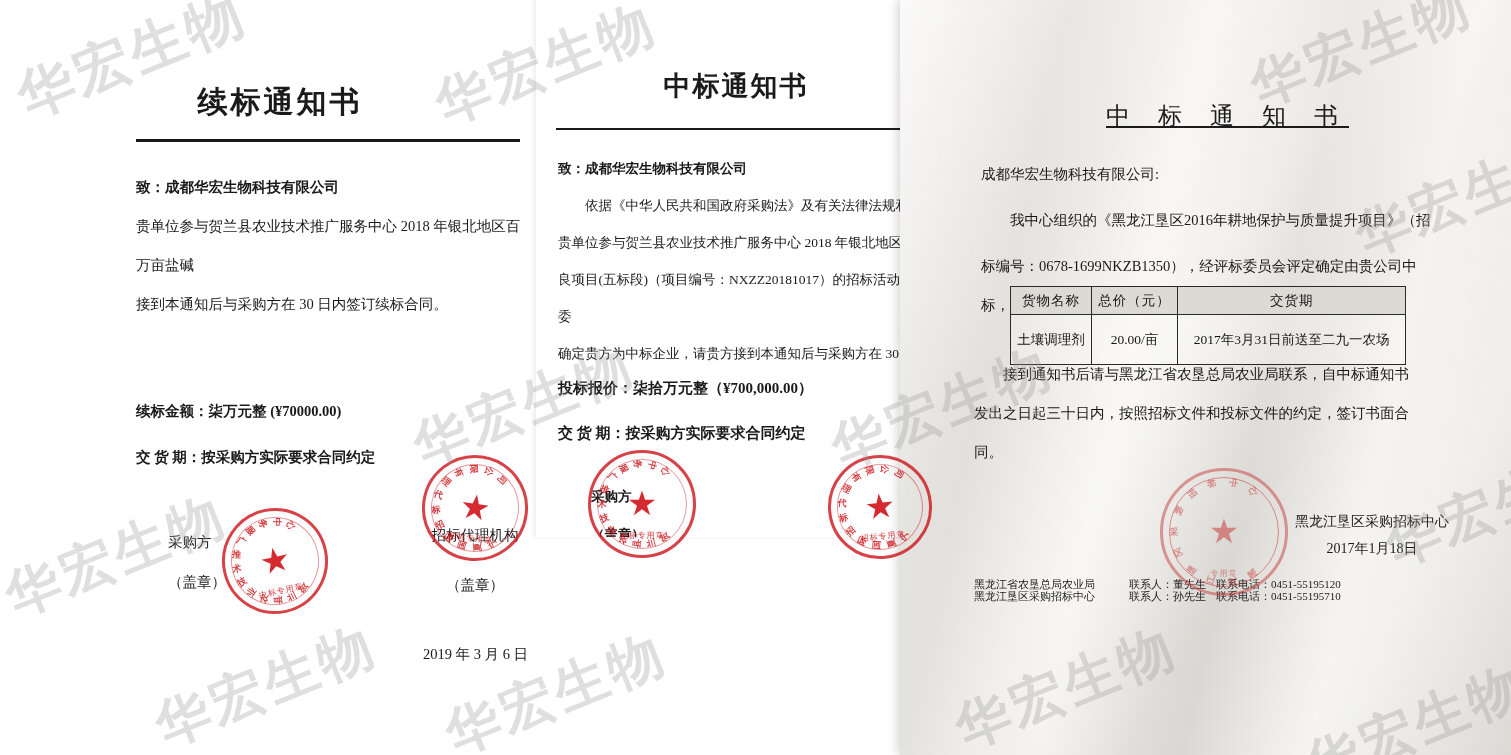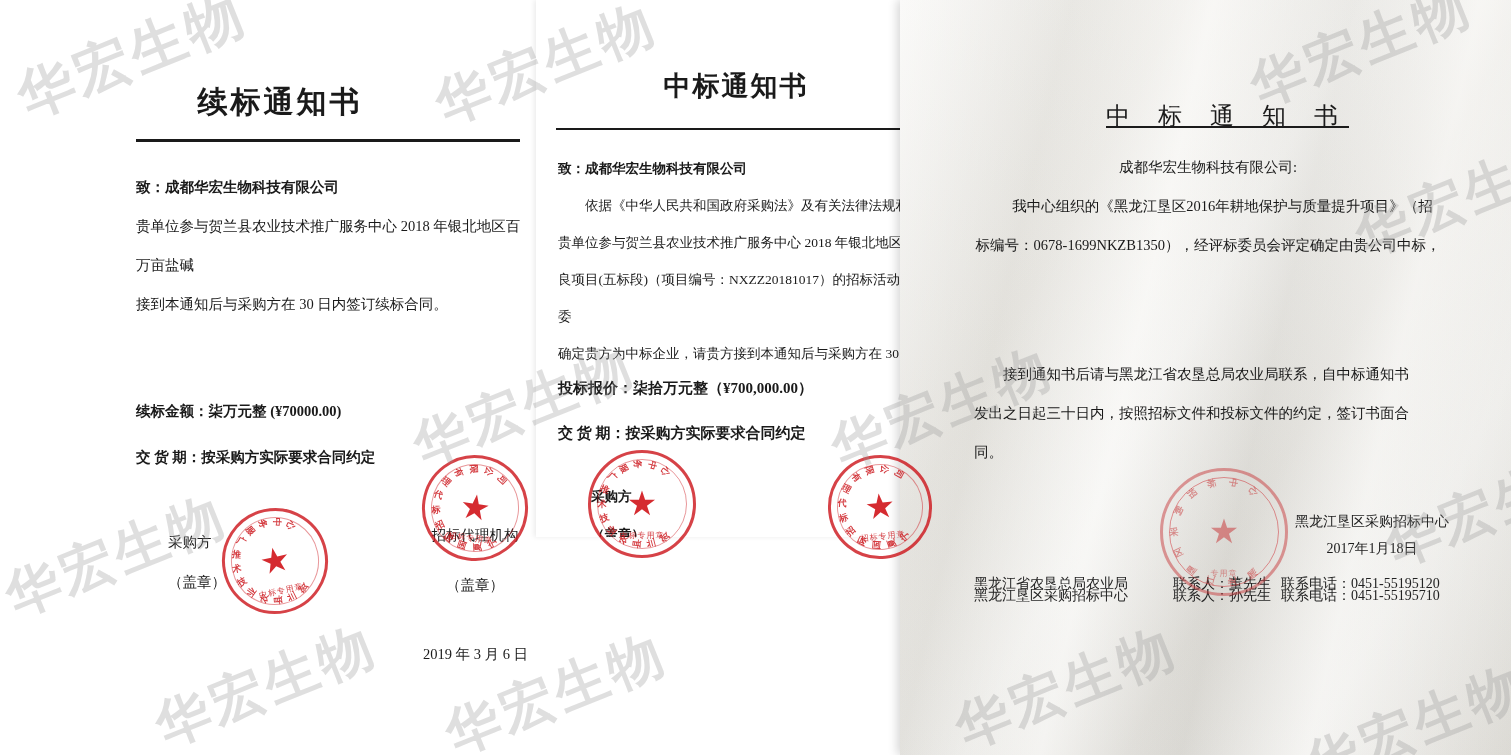--- a/index.html
+++ b/index.html
@@ -214,21 +214,21 @@
   }
   #doc3 .body {
     position: absolute;
     left: 74px;
     top: 148px;
     width: 468px;
     font-size: 14.5px;
     line-height: 39px;
     color: #181818;
   }
-  #doc3 .body p { margin: 0; text-align: center; }
+  #doc3 .body p { margin: 7px; }
   #doc3 .body .indent { text-indent: 2em; }
   #doc3 table.goods {
     position: absolute;
     left: 110px;
     top: 286px;
     width: 396px;
     border-collapse: collapse;
     font-size: 13.5px;
     color: #161616;
     background: rgba(255,255,255,0.25);
@@ -264,25 +264,25 @@
     text-align: center;
     font-size: 14px;
     line-height: 27px;
     color: #1b1b1b;
   }
   #doc3 .footer {
     position: absolute;
     left: 74px;
     top: 578px;
     width: 480px;
-    font-size: 14px;
+    font-size: 11px;
     line-height: 12px;
     color: #222;
     display: flex;
-    gap: 45px;
+    gap: 34px;
   }
   #doc3 .footer .col2 { display: flex; gap: 10px; }
 
   
   .stamp {
     position: absolute;
     border-radius: 50%;
     border: 3px solid rgba(205, 25, 30, 0.82);
     color: rgba(205, 25, 30, 0.85);
     z-index: 35;
@@ -385,20 +385,36 @@
 
   <div class="doc" id="doc3">
     <div class="scan-noise"></div>
     <div class="title">中 标 通 知 书</div>
     <div class="body">
       <p>成都华宏生物科技有限公司:</p>
       <p class="indent">我中心组织的《黑龙江垦区2016年耕地保护与质量提升项目》（招</p>
       <p>标编号：0678-1699NKZB1350），经评标委员会评定确定由贵公司中标，</p>
     </div>
 
+    <table class="goods">
+      <thead>
+        <tr>
+          <th>货物名称</th>
+          <th>总价（元）</th>
+          <th>交货期</th>
+        </tr>
+      </thead>
+      <tbody>
+        <tr>
+          <td>土壤调理剂</td>
+          <td>20.00/亩</td>
+          <td>2017年3月31日前送至二九一农场</td>
+        </tr>
+      </tbody>
+    </table>
 
     <div class="body2">
       <p class="indent">接到通知书后请与黑龙江省农垦总局农业局联系，自中标通知书</p>
       <p>发出之日起三十日内，按照招标文件和投标文件的约定，签订书面合</p>
       <p>同。</p>
     </div>
 
     <div class="signer">
       <div>黑龙江垦区采购招标中心</div>
       <div>2017年1月18日</div>

